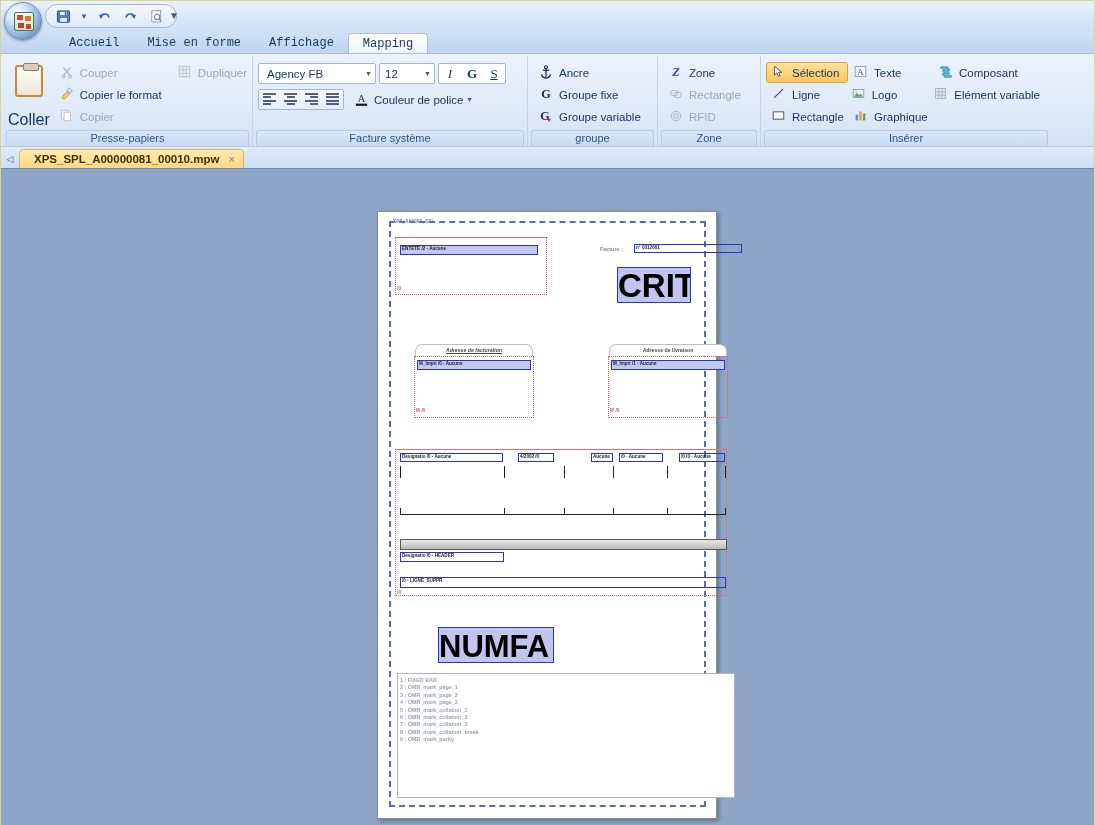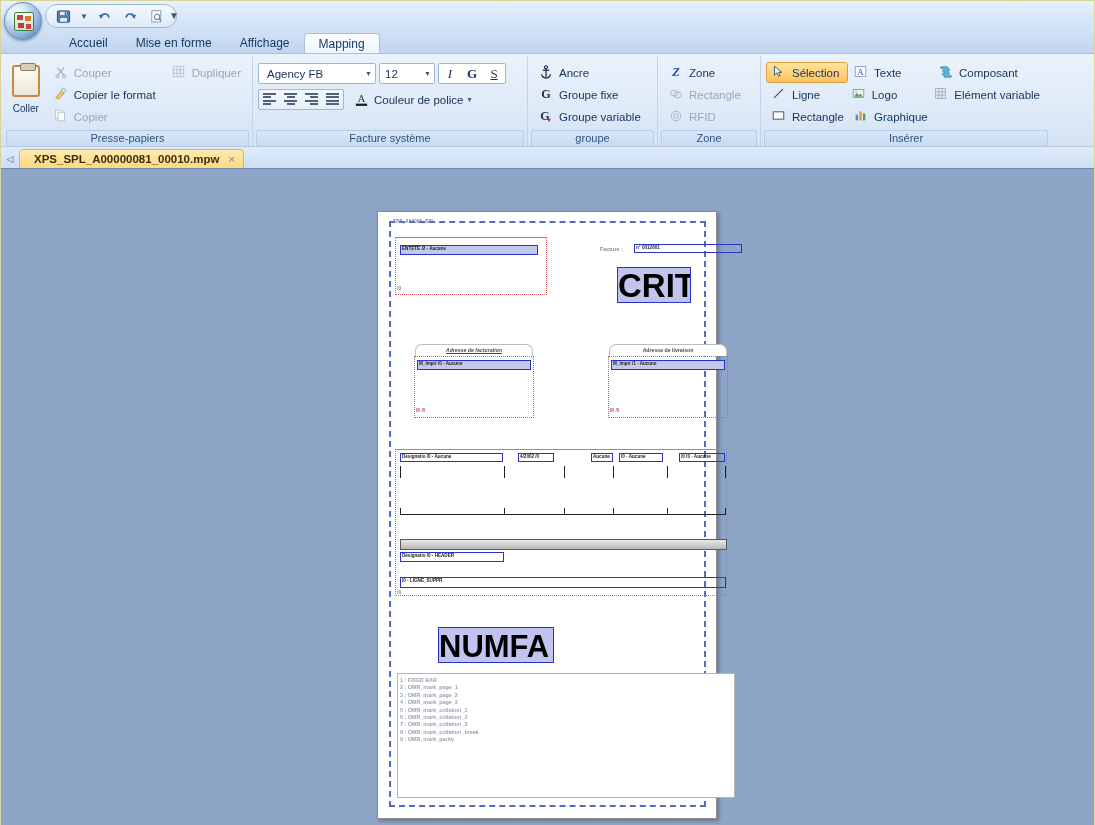--- a/index.html
+++ b/index.html
@@ -55,21 +55,21 @@
   .qat-more { position:absolute; left:168px; top:9px; font-size:10px; color:#3b5b85;}
 
   
   .tabs {
     position:relative; height:20px; padding-left:54px;
     display:flex; align-items:flex-end; gap:0;
     background:linear-gradient(#cfe0f6,#bfd4ef);
   }
   .tab {
     height:20px; padding:0 14px; line-height:20px;
-    font-size:12px; color:#15365f; cursor:default; white-space:nowrap;
+    font-size:12px; color:#15365f; cursor:default; white-space:nowrap;font-family:Liberation Mono, monospace;
   }
   .tab.active {
     background:linear-gradient(#fdfeff,#eef5fd);
     border:1px solid #a8c0dc; border-bottom:none;
     border-radius:4px 4px 0 0;
     font-weight:normal;
     position:relative; z-index:5;
   }
 
   
@@ -105,21 +105,21 @@
   .paste-ico {
     width:28px;height:32px;
     background:linear-gradient(#fefdf9,#ece6d4);
     border:2px solid #c58a3f; border-radius:3px;
     position:relative;
   }
   .paste-ico:after{
     content:""; position:absolute; left:6px; top:-4px; width:14px;height:6px;
     background:#d7cdb6; border:1px solid #8c7e63; border-radius:2px;
   }
-  .big-btn span { margin-top:6px; font-size:10px; color:#14325a; }
+  .big-btn span { margin-top:14px; font-size:16px; color:#14325a; }
 
   .sm-col { display:flex; flex-direction:column; gap:1px; padding-top:3px; }
   .sm-row { display:flex; }
   .sm-btn {
     display:flex; align-items:center; gap:4px;
     height:21px; padding:0 5px; cursor:default;
     font-size:11.5px; color:#14325a; white-space:nowrap;
     border:1px solid transparent; border-radius:3px;
   }
   .sm-btn.dis { color:#9aa7b6; }

